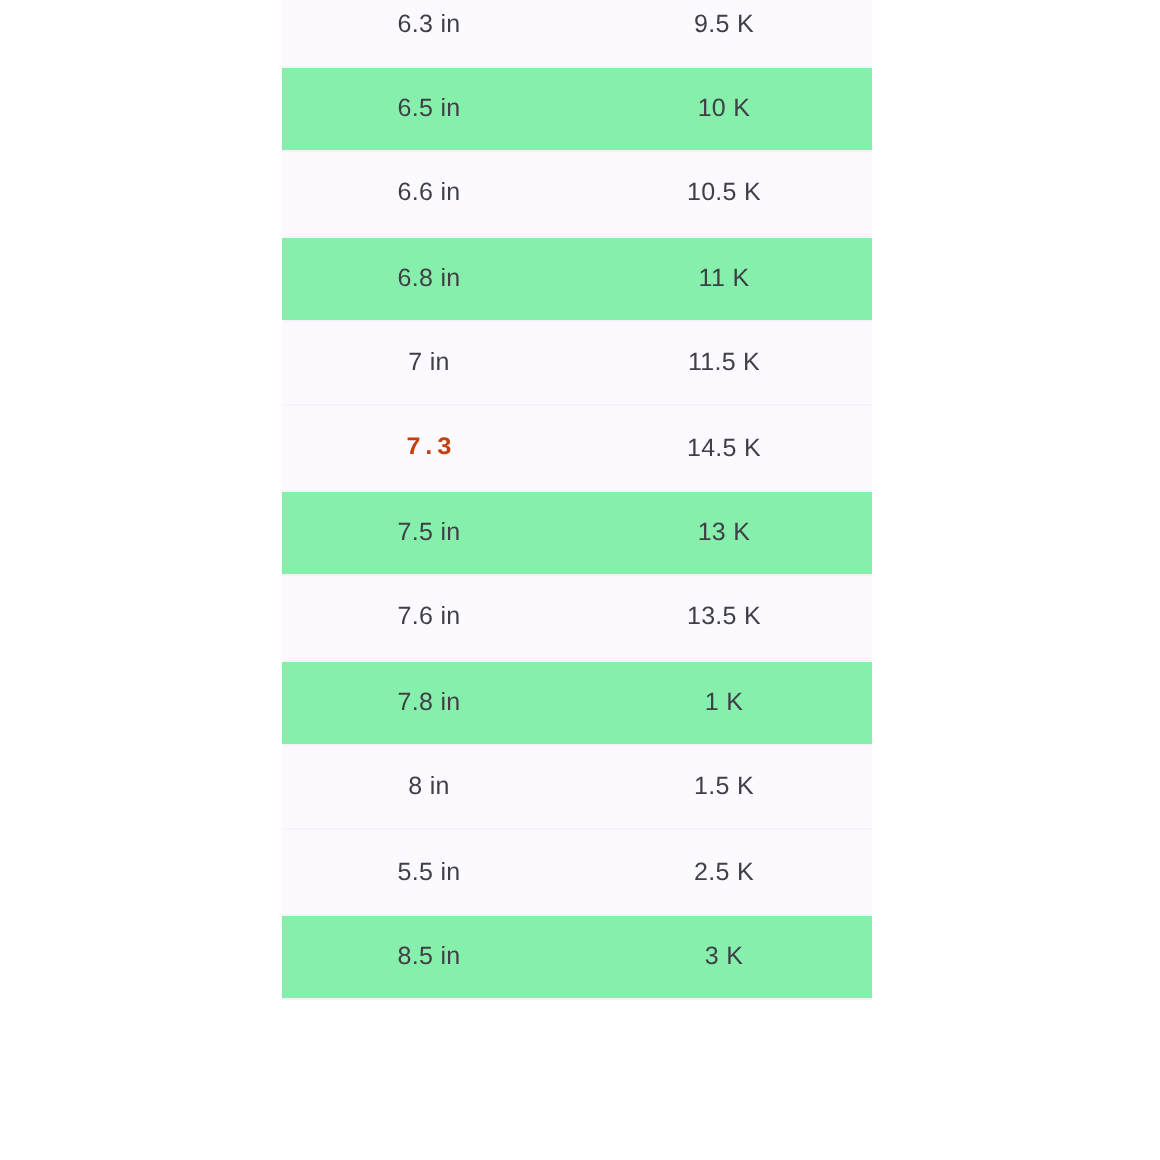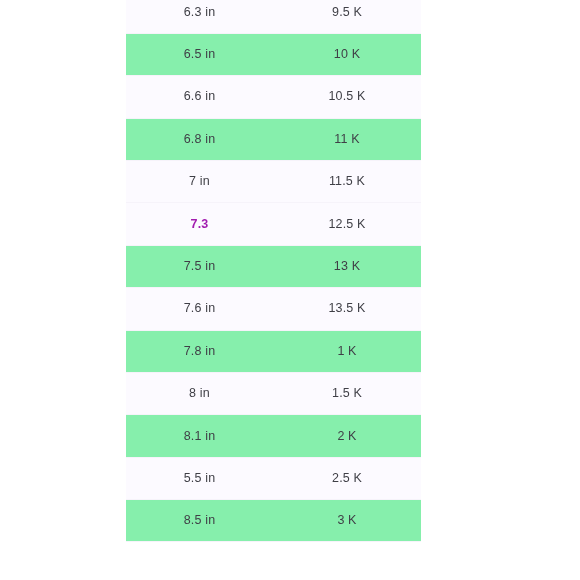--- a/index.html
+++ b/index.html
@@ -19,21 +19,21 @@
     position: relative;
     width: 580px;
     height: 580px;
     background: #ffffff;
     overflow: hidden;
   }
 
   
   #table-viewport {
     position: absolute;
-    left: 126px;
+    left: 141px;
     top: 0px;
     width: 295px;
     height: 580px;
     overflow: hidden;
   }
 
   #table-scroll {
     position: absolute;
     left: 0;
     top: -8.6px;   
@@ -72,21 +72,22 @@
 
   .data-table td.col-size {
     width: 147px;
   }
   .data-table td.col-count {
     width: 148px;
   }
 
   .data-table tr.highlight td.col-size {
     font-weight: bold;
-    color: #a21caf;
+    color: #c2410c;
+    font-family: Liberation Mono, monospace;
   }
 </style>
 </head>
 <body>
 
 <div id="page">
   <div id="table-viewport">
     <div id="table-scroll">
       <table class="data-table">
         <tbody>
@@ -105,42 +106,38 @@
             <tr class="plain">
               <td class="col-size">6.8 in</td>
               <td class="col-count">11 K</td>
             </tr>
             <tr class="shaded">
               <td class="col-size">7 in</td>
               <td class="col-count">11.5 K</td>
             </tr>
             <tr class="shaded highlight">
               <td class="col-size">7.3</td>
-              <td class="col-count">12.5 K</td>
+              <td class="col-count">14.5 K</td>
             </tr>
             <tr class="plain">
               <td class="col-size">7.5 in</td>
               <td class="col-count">13 K</td>
             </tr>
             <tr class="shaded">
               <td class="col-size">7.6 in</td>
               <td class="col-count">13.5 K</td>
             </tr>
             <tr class="plain">
               <td class="col-size">7.8 in</td>
               <td class="col-count">1 K</td>
             </tr>
             <tr class="shaded">
               <td class="col-size">8 in</td>
               <td class="col-count">1.5 K</td>
             </tr>
-            <tr class="plain">
-              <td class="col-size">8.1 in</td>
-              <td class="col-count">2 K</td>
-            </tr>
             <tr class="shaded">
               <td class="col-size">5.5 in</td>
               <td class="col-count">2.5 K</td>
             </tr>
             <tr class="plain">
               <td class="col-size">8.5 in</td>
               <td class="col-count">3 K</td>
             </tr>
           </tbody>
       </table>

